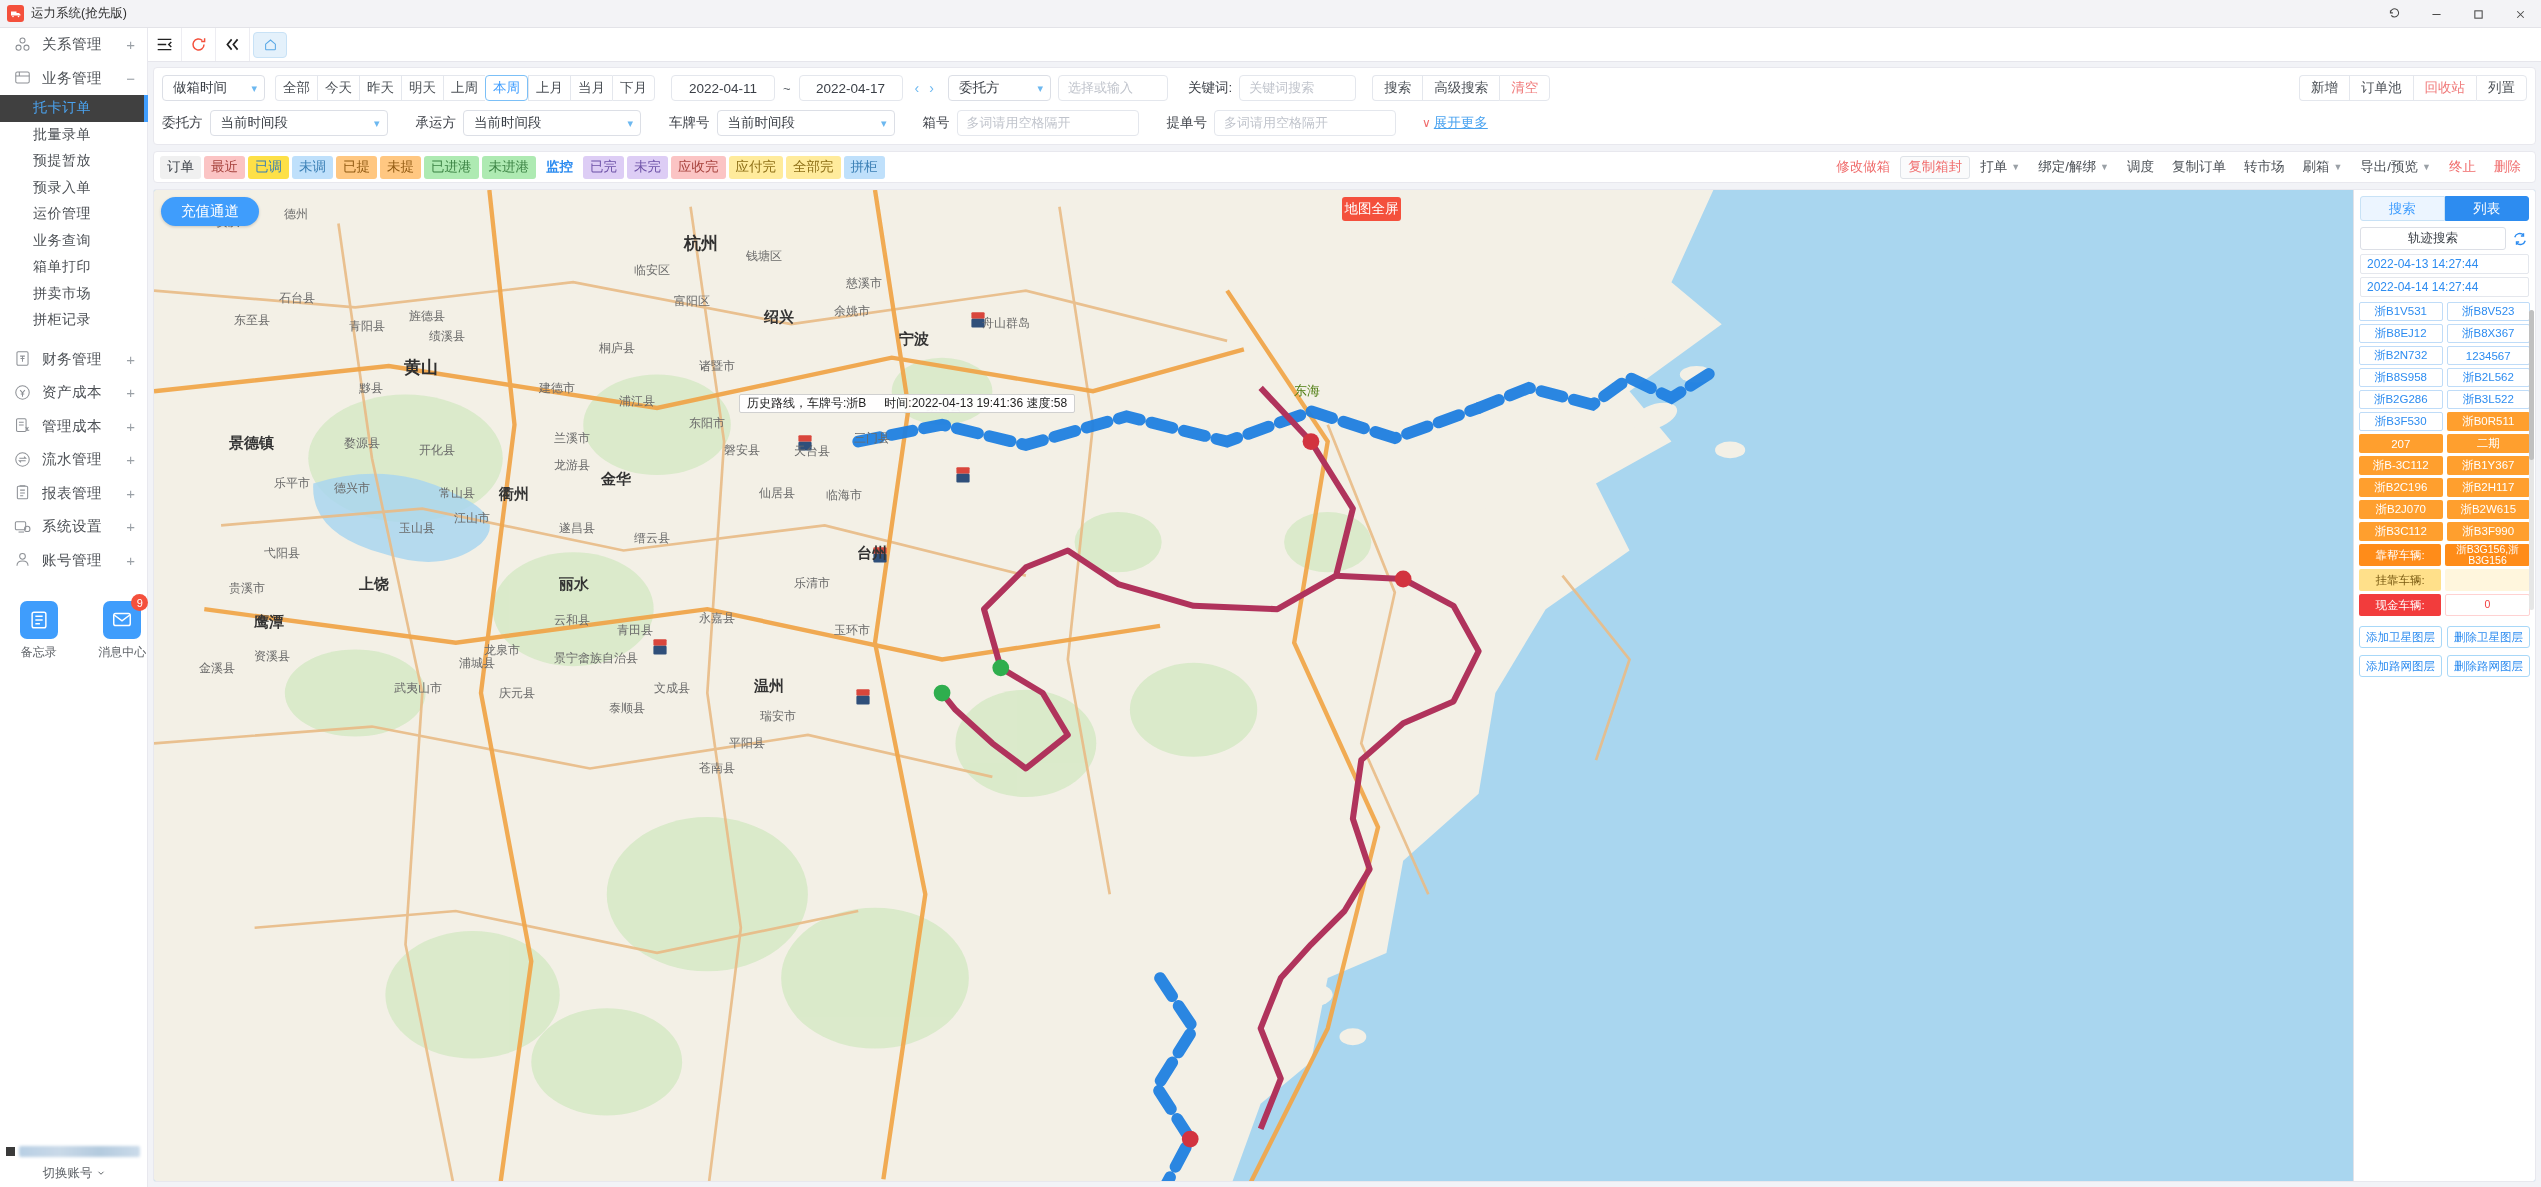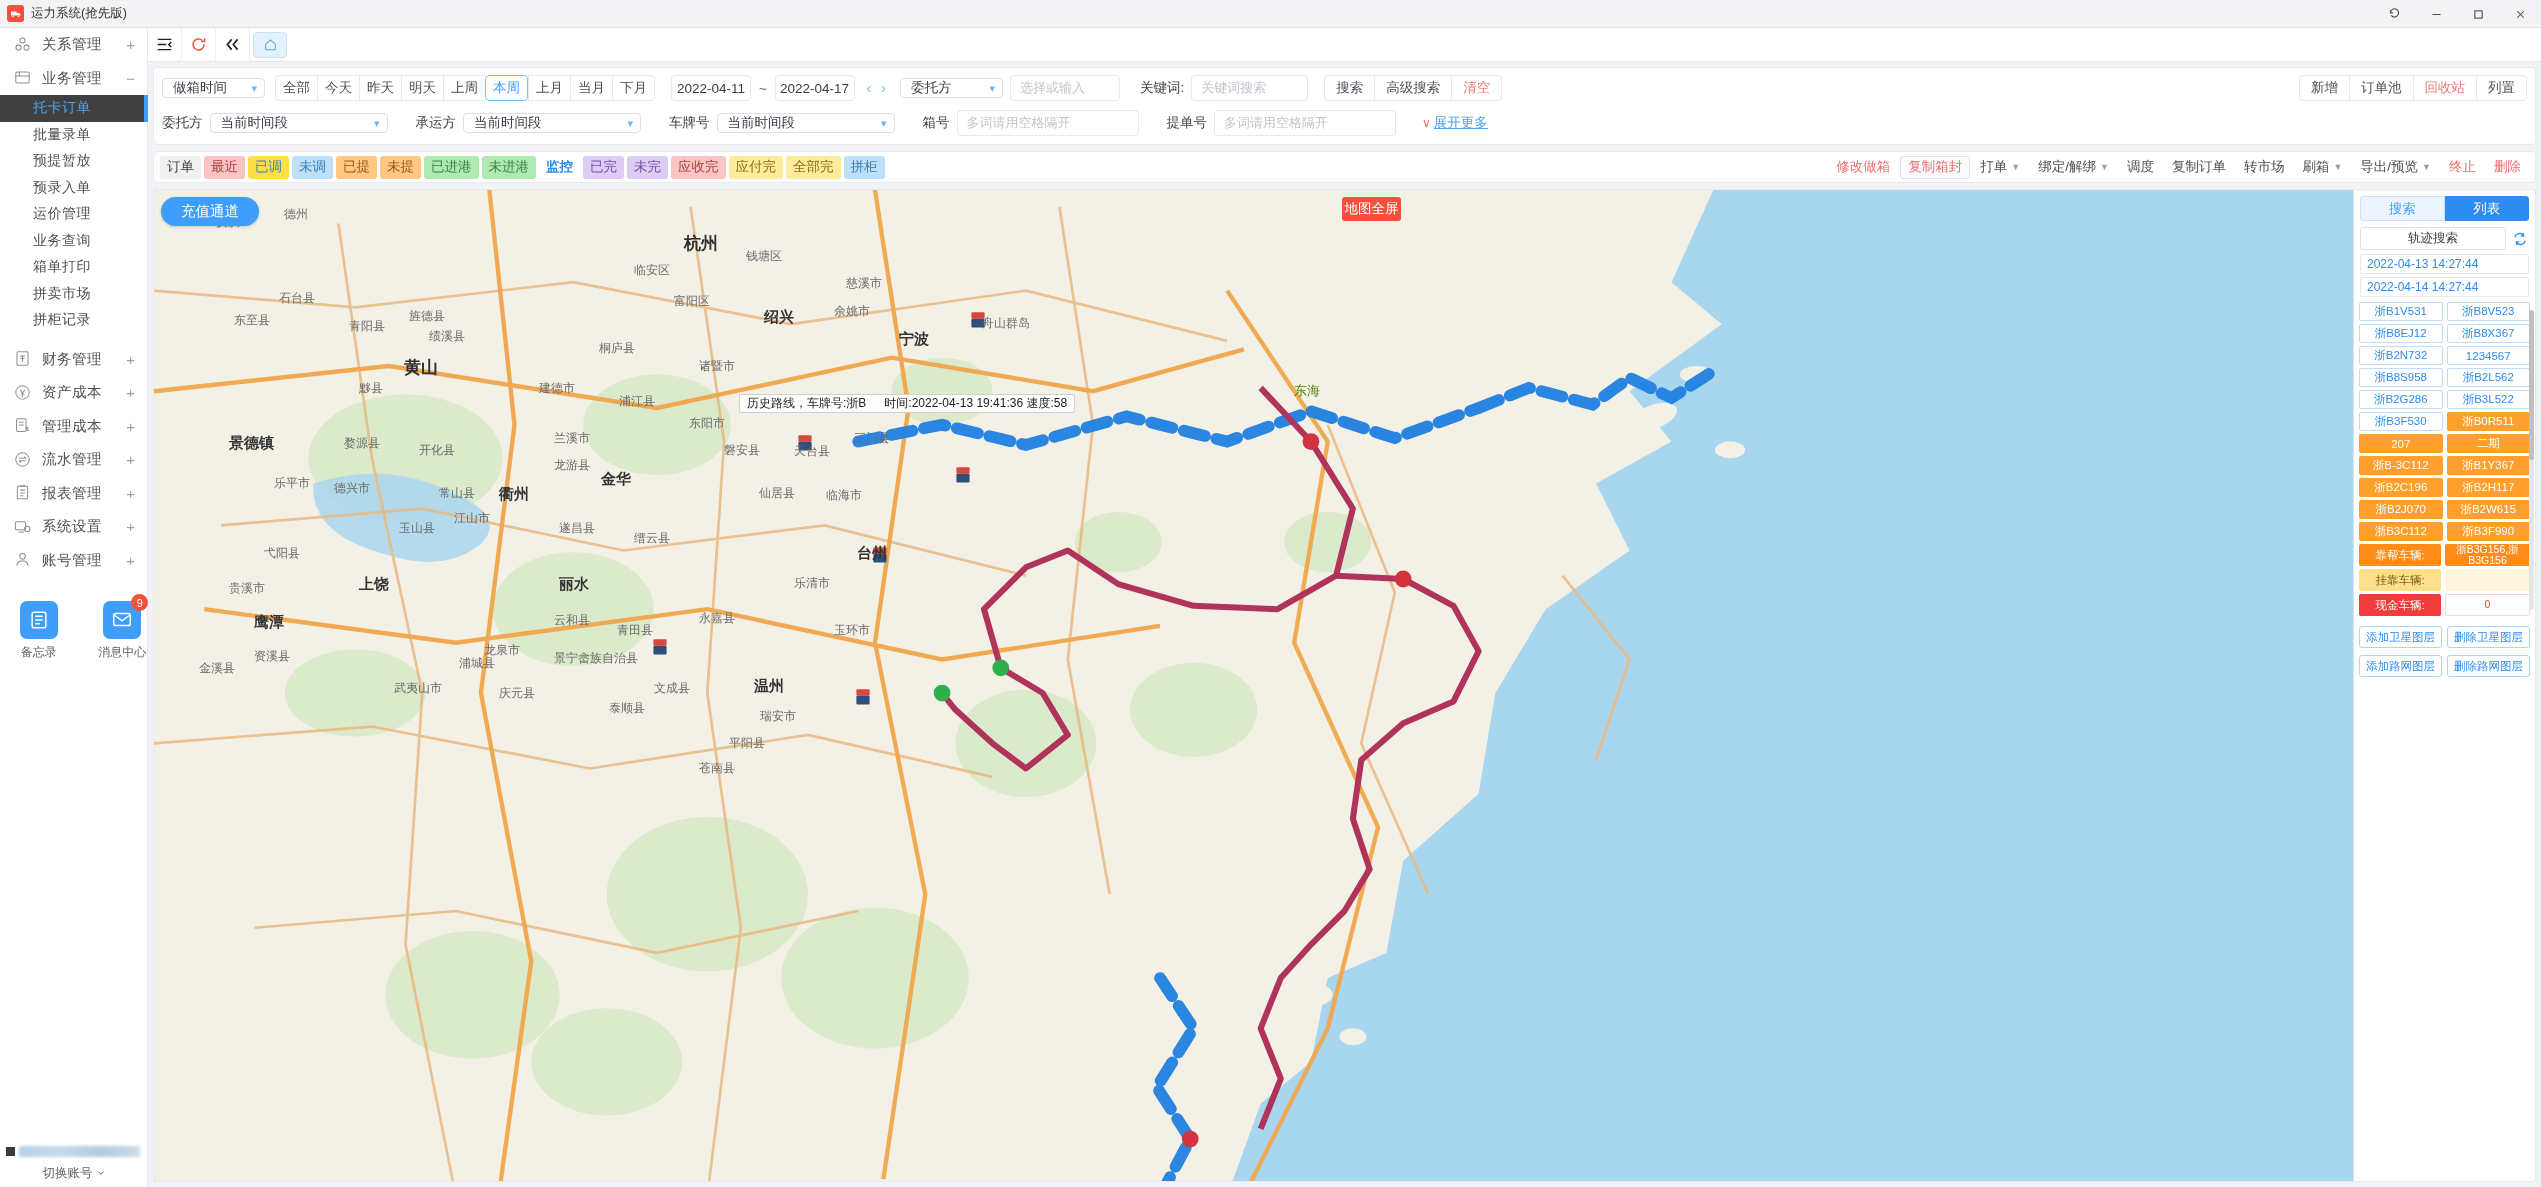--- a/index.html
+++ b/index.html
@@ -98,39 +98,39 @@
 
   
   .filter-card {
     margin: 5px 5px 0 5px; background: #fff; border: 1px solid #e8e8ee;
     border-radius: 4px; padding: 7px 8px 8px 8px;
   }
   .filter-row { display: flex; align-items: center; height: 26px; }
   .filter-row + .filter-row { margin-top: 9px; }
 
   .sel {
-    height: 20px; border: 1px solid #dcdfe6; border-radius: 4px; background: #fff;
+    height: 26px; border: 1px solid #dcdfe6; border-radius: 4px; background: #fff;
     display: flex; align-items: center; padding: 0 7px 0 10px; font-size: 13.5px; color: #3a3f46;
     cursor: pointer; position: relative;
   }
   .sel .caret { margin-left: auto; color: #6cb8f0; font-size: 11px; padding-left: 8px; }
 
   .seg { display: flex; margin-left: 10px; }
   .seg .sg {
     height: 26px; min-width: 31px; padding: 0 7px; border: 1px solid #e4e7ed;
     border-right: none; display: flex; align-items: center; justify-content: center;
     font-size: 13.5px; color: #4b5056; background: #fff; cursor: pointer;
   }
   .seg .sg:first-child { border-radius: 4px 0 0 4px; }
   .seg .sg:last-child { border-right: 1px solid #e4e7ed; border-radius: 0 4px 4px 0; }
   .seg .sg.on { color: #409eff; border: 1px solid #7cc0f7; border-radius: 4px; z-index: 2; }
 
   .dt {
     height: 26px; border: 1px solid #e4e7ed; border-radius: 4px; background: #fff;
-    display: flex; align-items: center; justify-content: center; width: 80px;
+    display: flex; align-items: center; justify-content: center; width: 104px;
     font-size: 13.5px; color: #3a3f46; cursor: pointer;
   }
   .tilde { margin: 0 8px; font-size: 13px; color: #5d6269; }
   .navarrows { display: flex; gap: 10px; margin-left: 12px; color: #6cb8f0; font-size: 14px; cursor: pointer; }
 
   .lbl { font-size: 13.5px; color: #3d4148; margin-right: 7px; white-space: nowrap; }
   .inp {
     height: 26px; border: 1px solid #e4e7ed; border-radius: 4px; background: #fff;
     display: flex; align-items: center; padding: 0 9px; font-size: 13px; color: #c0c4cc;
     cursor: text;

